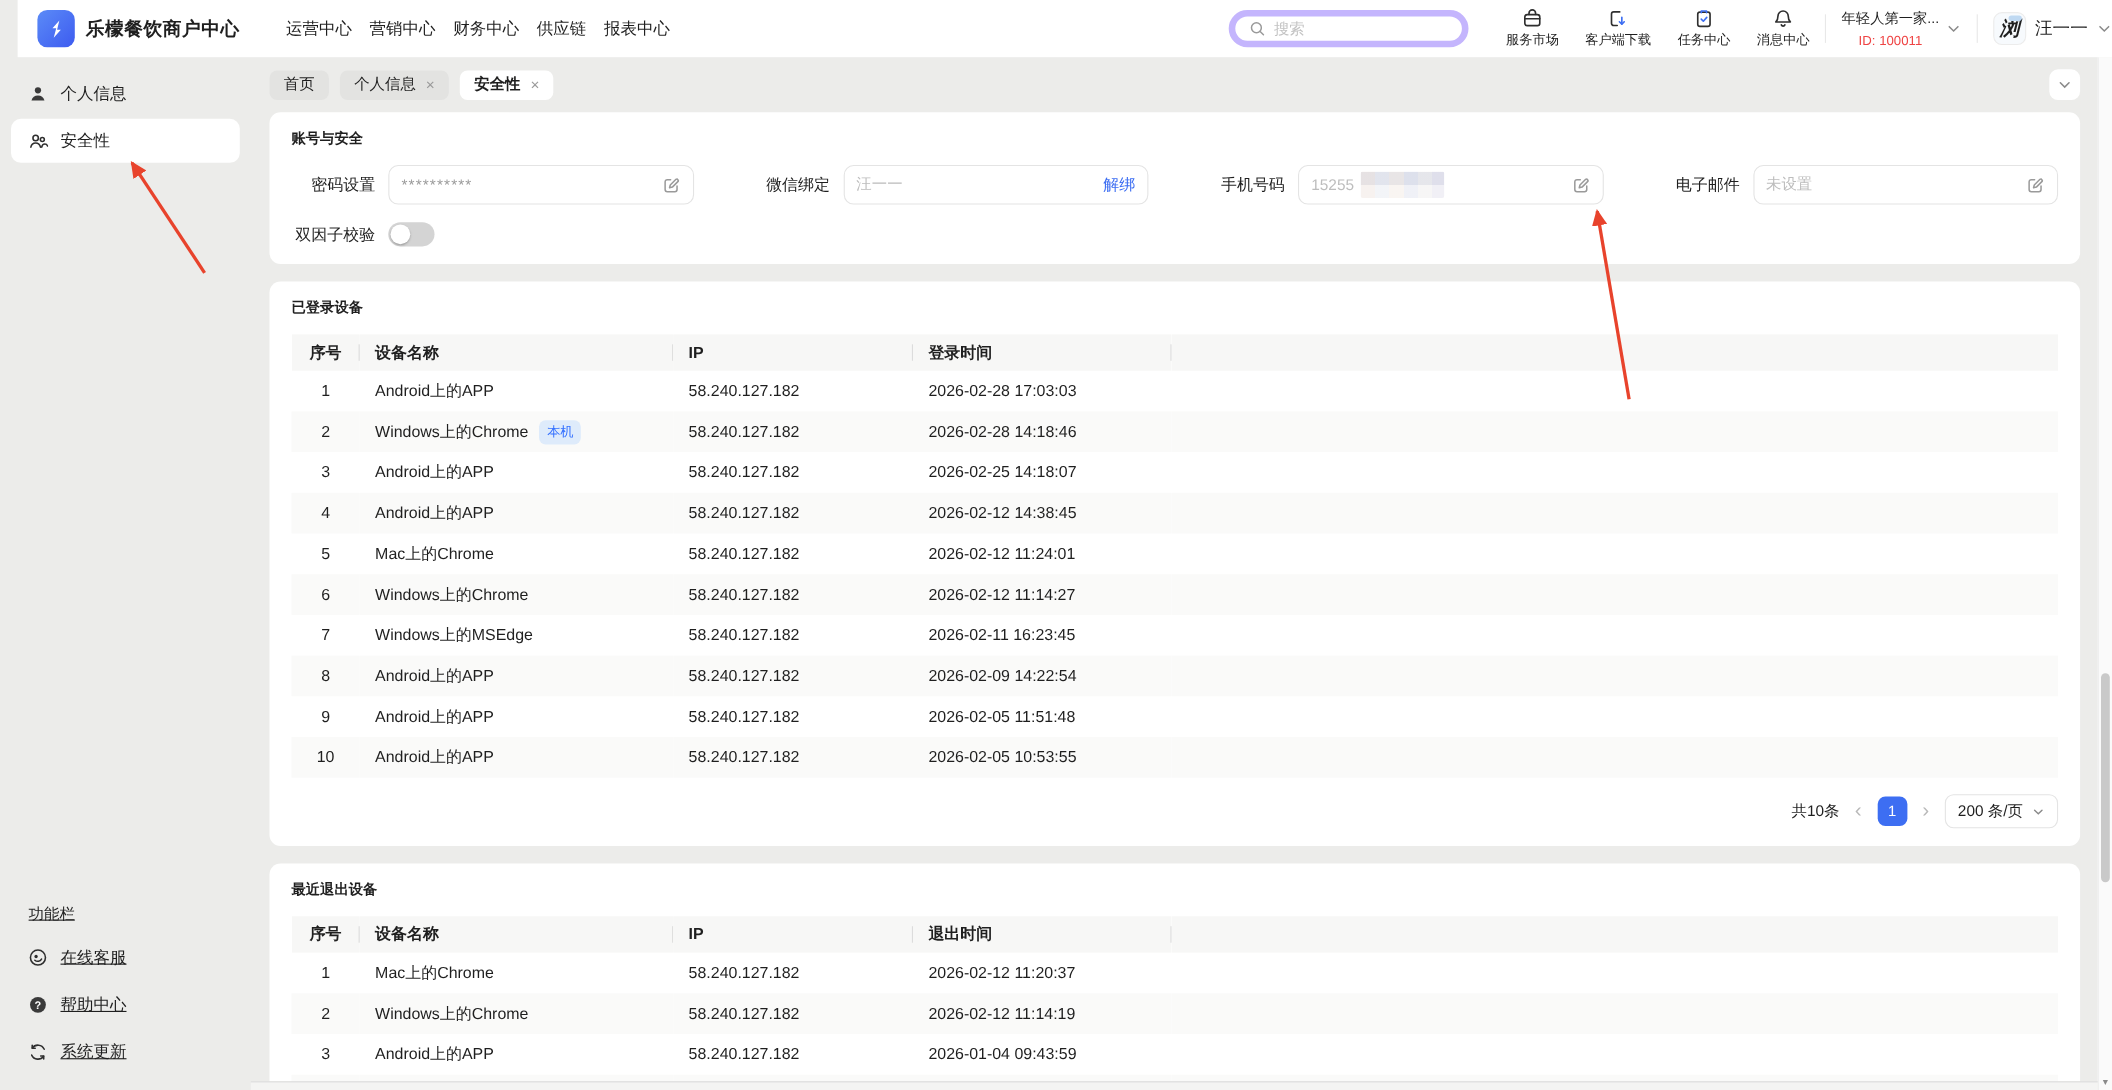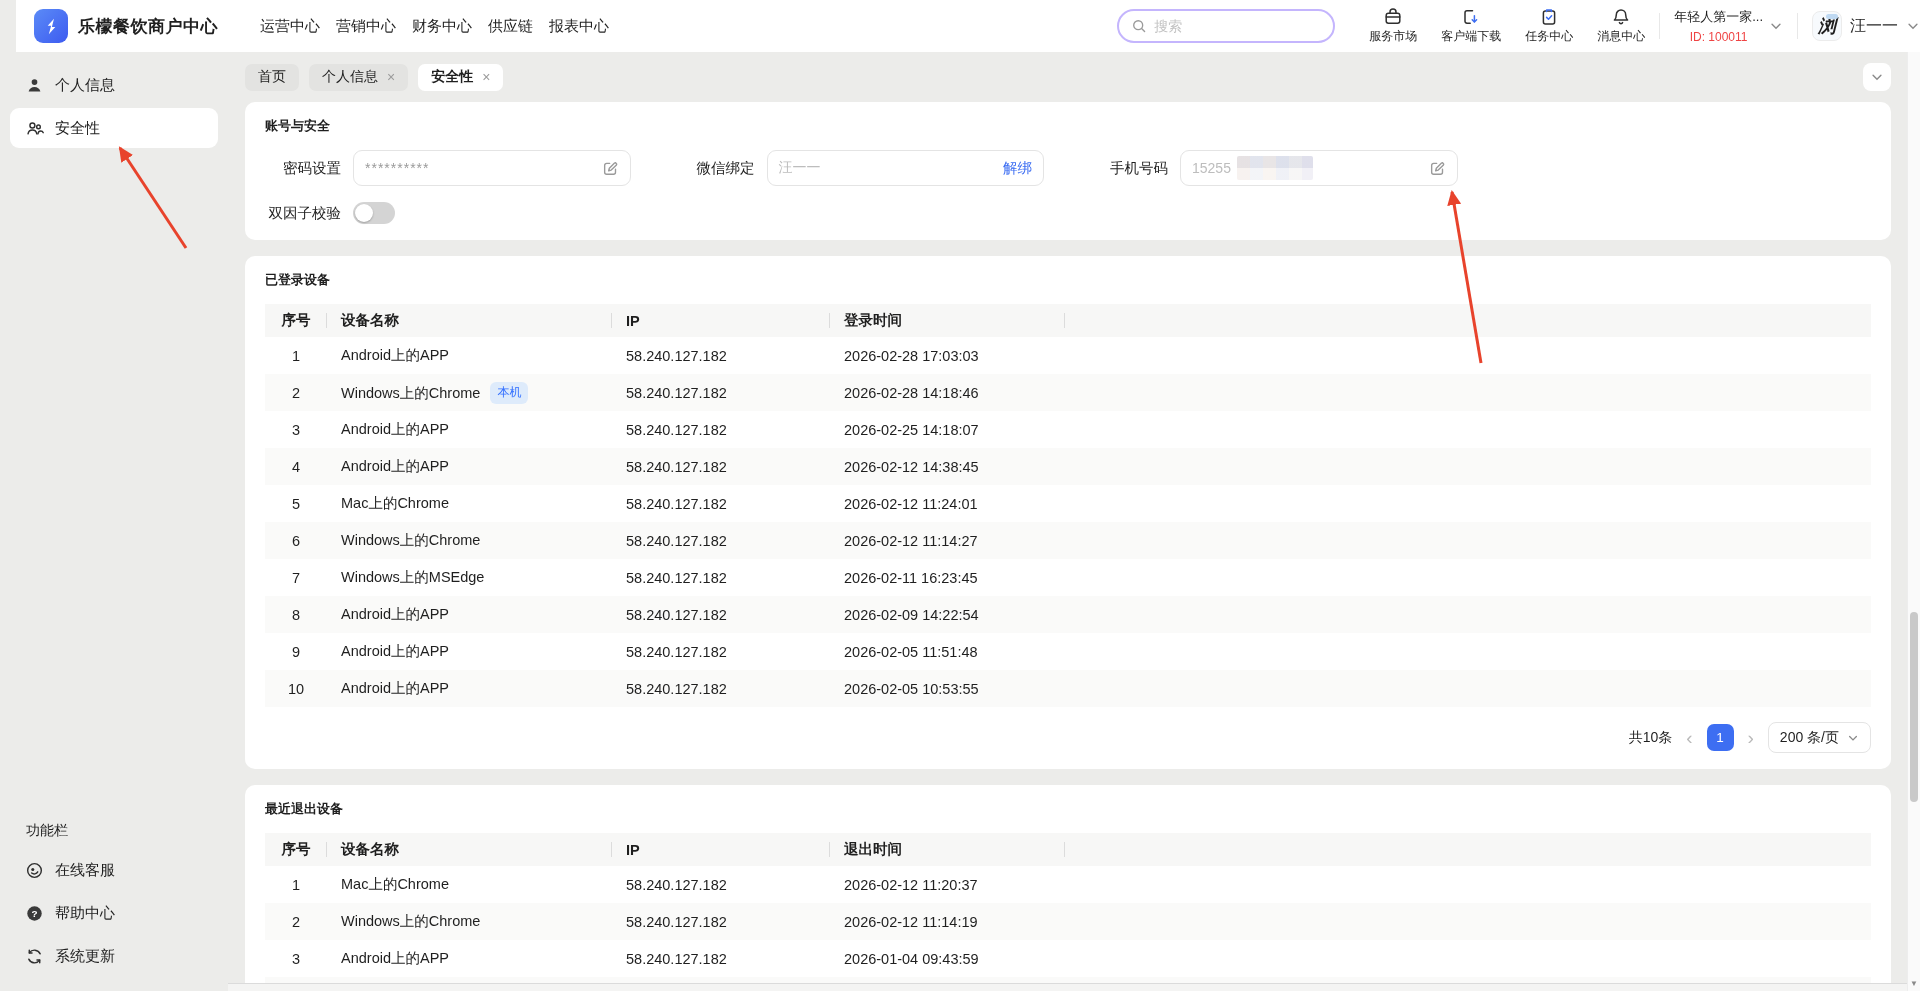--- a/index.html
+++ b/index.html
@@ -8,21 +8,21 @@
 
   
   .topbar { position:absolute; left:16px; top:0; width:1920px; height:52px; background:#fff;
     display:flex; align-items:center; padding:0 16px 0 18px; z-index:5; }
   .brand { display:flex; align-items:center; gap:10px; }
   .logo { width:34px; height:34px; border-radius:9px; background:linear-gradient(135deg,#5B8BF7,#3D5BF0);
     display:flex; align-items:center; justify-content:center; }
   .brand-name { font-size:17px; font-weight:700; letter-spacing:.5px; }
   .topnav { display:flex; gap:16px; margin-left:42px; font-size:15px; }
   .nav-item { cursor:pointer; white-space:nowrap; }
-  .search { margin-left:auto; width:218px; height:34px; border:2px solid #c4b5fd; border-radius:17px;
+  .search { margin-left:auto; width:218px; height:34px; border:6px solid #c4b5fd; border-radius:17px;
     display:flex; align-items:center; gap:7px; padding:0 12px; background:#fff; }
   .search input { border:none; outline:none; width:150px; font-size:14px; color:#333; background:transparent; }
   .search input::placeholder { color:#C3C3C3; }
   .quick-actions { display:flex; gap:24px; margin-left:34px; }
   .qa { display:flex; flex-direction:column; align-items:center; gap:1px; cursor:pointer; }
   .qa-label { font-size:12px; white-space:nowrap; }
   .tdivider { width:1px; height:26px; background:#E8E8E8; margin:0 14px; }
   .store { display:flex; align-items:center; gap:6px; cursor:pointer; }
   .store-txt { text-align:center; }
   .store-name { font-size:13px; }
@@ -35,21 +35,21 @@
     background:#BFD9F2; border-radius:5px; }
   .user-name { font-size:16px; }
 
   .ic svg { display:block; }
 
   
   .sidebar { position:absolute; left:0; top:52px; width:228px; bottom:0; background:#ECECEA; padding-top:10px; }
   .side-item { margin:3px 10px; height:40px; border-radius:9px; display:flex; align-items:center; gap:11px;
     padding:0 15px; font-size:15px; cursor:pointer; }
   .side-item.active { background:#fff; }
-  .side-footer { position:absolute; left:0; right:0; bottom:12px; }
+  .side-footer { position:absolute; left:0; right:0; bottom:12px;text-decoration:underline; }
   .fn-label { padding:0 26px; font-size:14px; margin-bottom:10px; }
 
   
   .content { position:absolute; left:228px; top:52px; right:13px; bottom:0; padding:0 16px 0 17px; }
   .tabrow { height:50px; display:flex; align-items:center; gap:10px; }
   .tab { height:27px; padding:0 13px; border-radius:7px; background:#E3E3E1; display:flex; align-items:center;
     gap:9px; font-size:14px; cursor:pointer; white-space:nowrap; }
   .tab.active { background:#fff; font-weight:700; }
   .tab-close { color:#9b9b9b; font-size:14px; line-height:1; cursor:pointer; font-weight:400; }
   .tab-overflow { margin-left:auto; width:28px; height:28px; background:#fff; border-radius:8px;
@@ -318,20 +318,33 @@
           <span class="mosaic"></span>
           <span class="grow"></span>
           <span class="editic">
             <svg width="17" height="17" viewBox="0 0 16 16" fill="none" stroke="#9a9a9a" stroke-width="1.3" stroke-linecap="round" stroke-linejoin="round">
                 <path d="M7.2 3.2H4.4c-1.2 0-1.9.7-1.9 1.9v6.4c0 1.2.7 1.9 1.9 1.9h6.4c1.2 0 1.9-.7 1.9-1.9V8.6"></path>
                 <path d="M12.6 2.5l1 1c.3.3.3.8 0 1.1L8.7 9.5l-2.4.6.6-2.4 4.9-4.9c.3-.3.8-.3 1.1-.3z"></path>
               </svg>
           </span>
         </div>
       </div>
+      <div class="fgroup">
+        <span class="flabel">电子邮件</span>
+        <div class="inputbox">
+          <span class="val-ghost">未设置</span>
+          <span class="grow"></span>
+          <span class="editic">
+            <svg width="17" height="17" viewBox="0 0 16 16" fill="none" stroke="#9a9a9a" stroke-width="1.3" stroke-linecap="round" stroke-linejoin="round">
+                <path d="M7.2 3.2H4.4c-1.2 0-1.9.7-1.9 1.9v6.4c0 1.2.7 1.9 1.9 1.9h6.4c1.2 0 1.9-.7 1.9-1.9V8.6"></path>
+                <path d="M12.6 2.5l1 1c.3.3.3.8 0 1.1L8.7 9.5l-2.4.6.6-2.4 4.9-4.9c.3-.3.8-.3 1.1-.3z"></path>
+              </svg>
+          </span>
+        </div>
+      </div>
     </div>
     <div class="tf-row">
       <span class="flabel">双因子校验</span>
       <div class="switch">
           <div class="knob"></div>
         </div>
     </div>
   </div>
 
   <div class="card">

